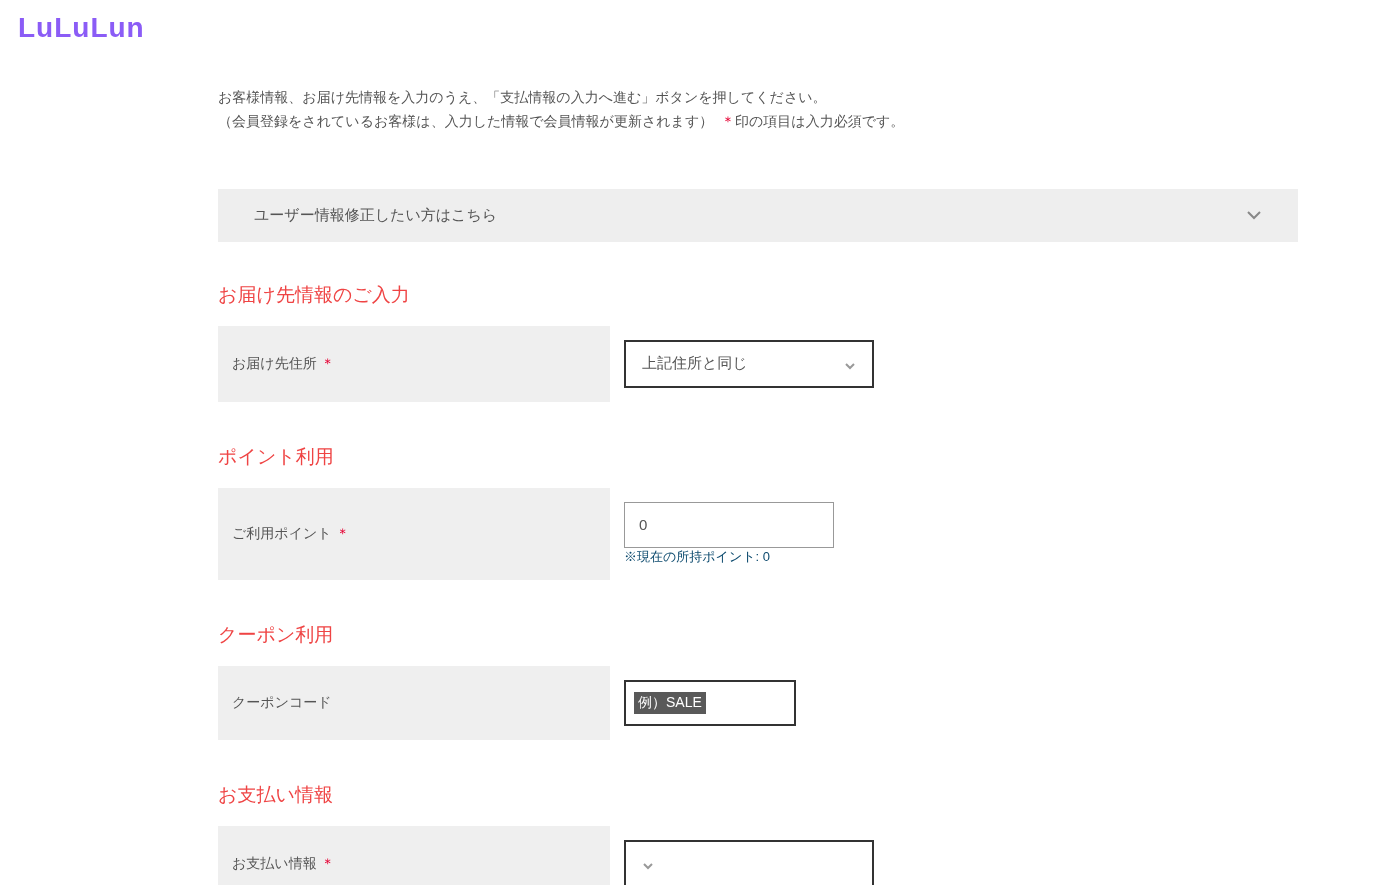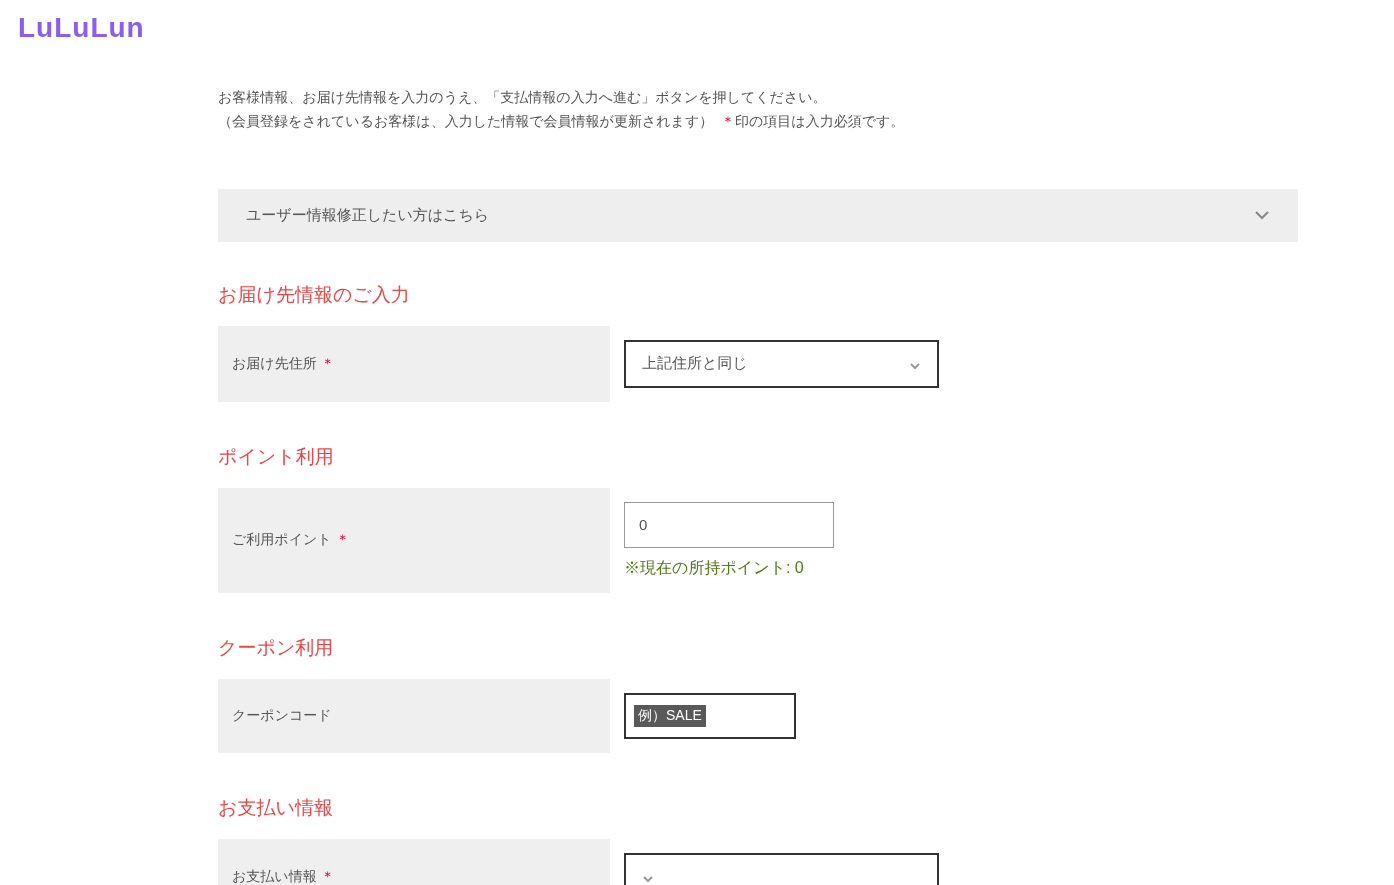--- a/index.html
+++ b/index.html
@@ -28,21 +28,21 @@
       font-size: 14px;
       color: #555;
       line-height: 1.7;
       margin-bottom: 55px;
     }
     .required-mark {
       color: #e60033;
     }
     .accordion {
       background: #eeeeee;
-      padding: 17px 28px;
+      padding: 17px 36px;
       display: flex;
       justify-content: space-between;
       align-items: center;
       margin-bottom: 40px;
       cursor: pointer;
     }
     .accordion-title {
       font-size: 15px;
       color: #555;
     }
@@ -81,21 +81,21 @@
     .form-label-cell .required-mark {
       margin-left: 4px;
     }
     .form-value-cell {
       flex: 1;
       background: #fff;
       padding: 14px;
     }
     .select-wrap {
       position: relative;
-      width: 315px;
+      width: 250px;
       border: 2px solid #333;
       background: #fff;
       height: 48px;
       display: flex;
       align-items: center;
       padding: 0 16px;
       cursor: pointer;
     }
     .select-value {
       font-size: 15px;
@@ -118,23 +118,22 @@
       padding: 0 14px;
       font-size: 15px;
       color: #555;
       outline: none;
     }
     .text-input.dark-border {
       border: 2px solid #333;
       width: 172px;
     }
     .helper-text {
-      font-size: 16px;
-      color: #4d7c0f;
-      margin-top: 10px;
+      font-size: 13px;
+      color: #0c4a6e;
     }
     .coupon-placeholder {
       display: inline-block;
       background: #595959;
       color: #fff;
       padding: 2px 4px;
       font-size: 14px;
     }
     .section-block {
       margin-bottom: 42px;

